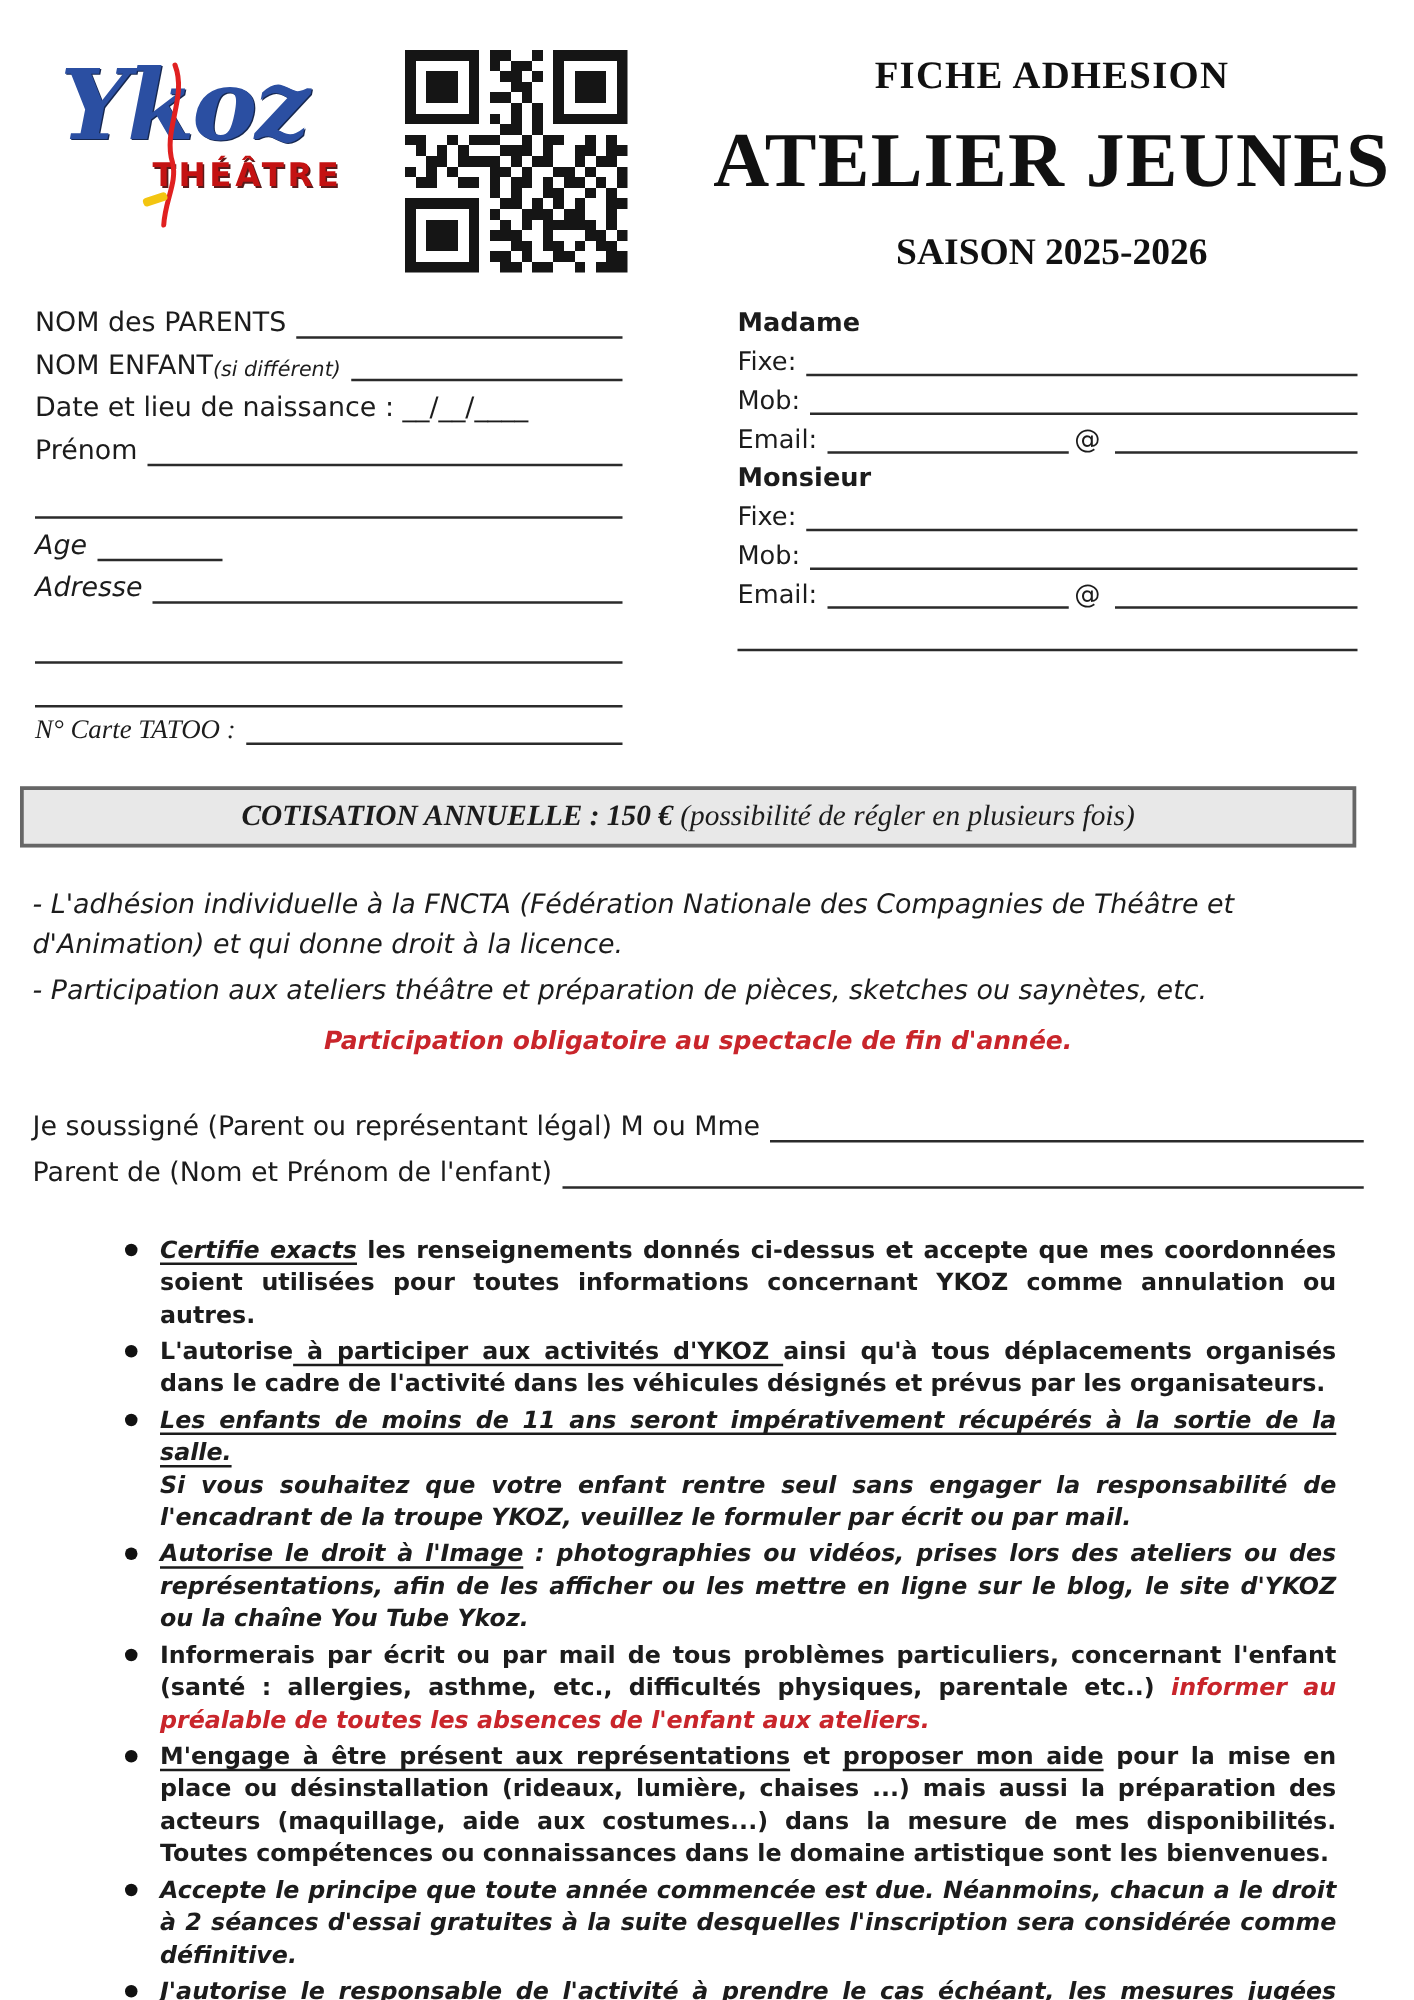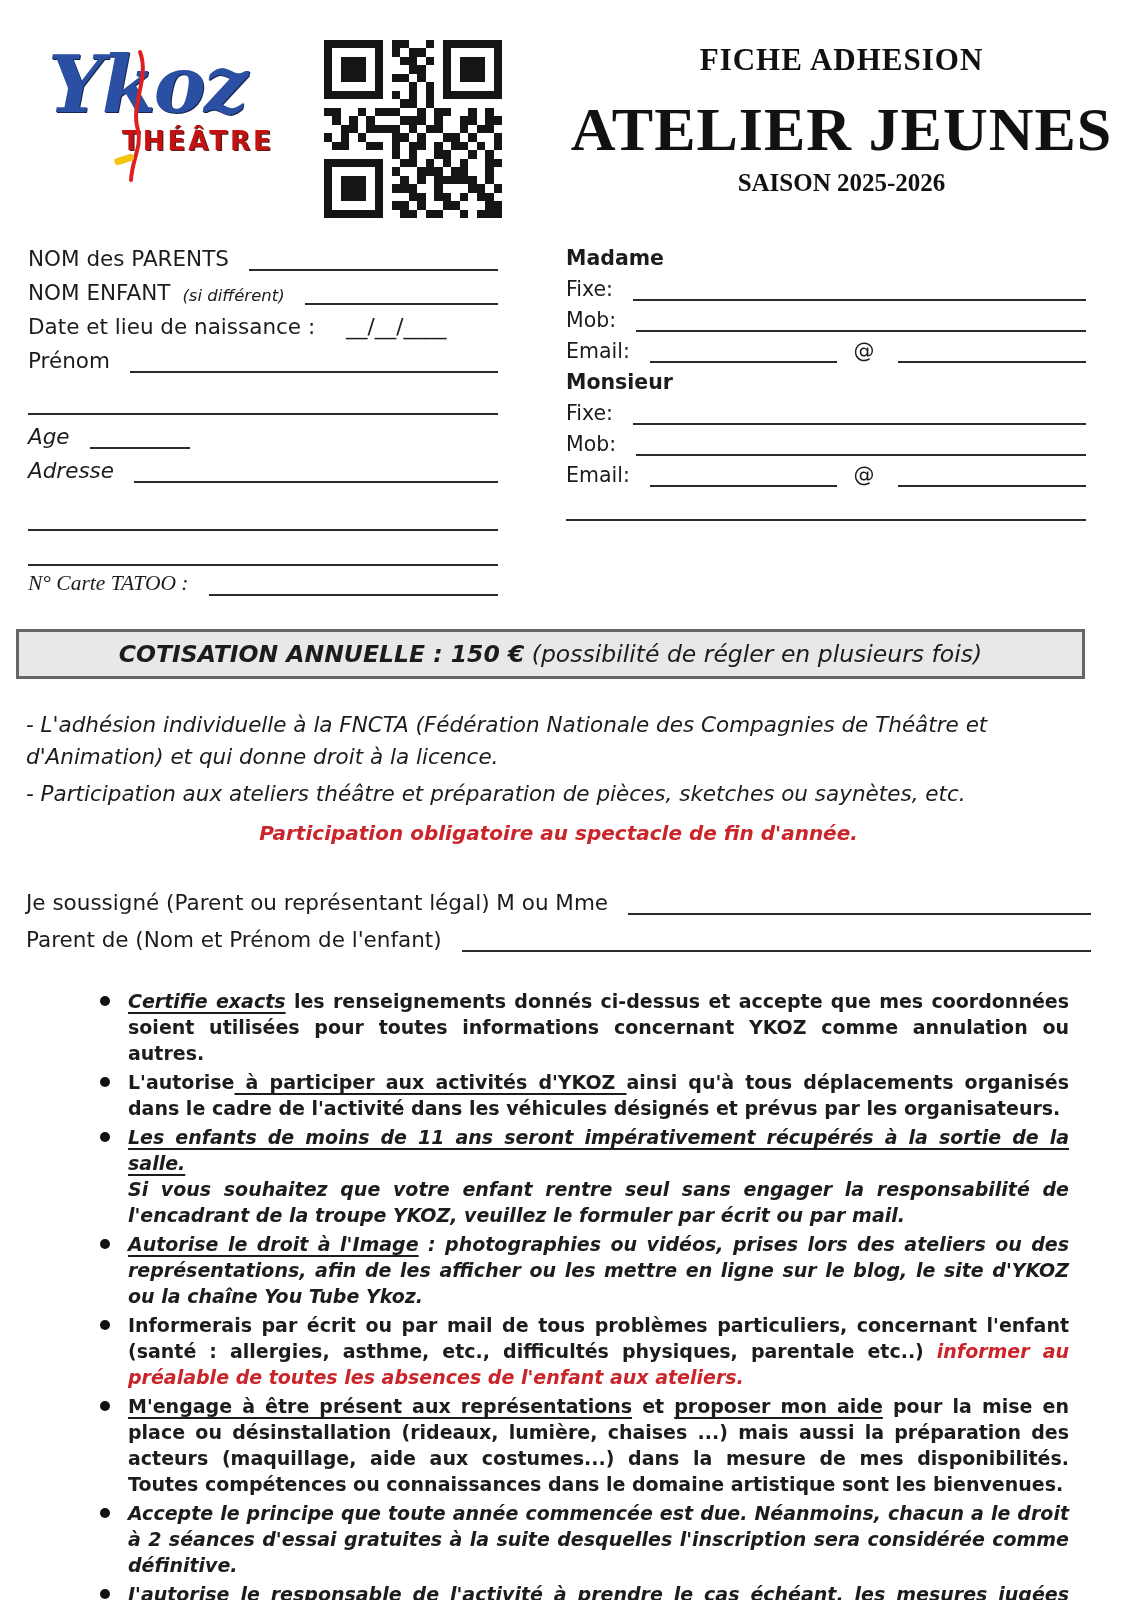--- a/index.html
+++ b/index.html
@@ -21,40 +21,40 @@
     margin:2px 0 0 74px; font-size:26px; font-weight:bold; color:#c41212;
     letter-spacing:3px; text-shadow:1.3px 1.3px 0 #5a1a1a;
   }
   .qr { position:absolute; left:324px; top:40px; width:178px; height:178px; }
   .titleblock {
     position:absolute; right:2px; top:42px; width:575px; text-align:center;
     font-family:"Liberation Serif", serif; font-weight:bold; color:#111;
   }
   .t1 { font-size:31px; letter-spacing:1px; }
   .t2 { font-size:62px; letter-spacing:1px; margin-top:16px; }
-  .t3 { font-size:25px; margin-top:4px; }
+  .t3 { font-size:30px; margin-top:20px; }
   
   .formcols { display:flex; padding:8px 45px 0 28px; gap:68px; }
   .colL { width:470px; }
-  .colR { flex:1; }
-  .frow { display:flex; align-items:flex-end; margin-bottom:9px; font-size:21.5px; white-space:nowrap;gap:12px; }
+  .colR { flex:1;margin-left:24px; }
+  .frow { display:flex; align-items:flex-end; margin-bottom:9px; font-size:21.5px; white-space:nowrap; }
   .colR .frow { font-size:20.5px; margin-bottom:7px; }
   .wline { border-bottom:2px solid #2b2b2b; flex:1; height:1.15em; margin-left:8px; }
   .blankline { border-bottom:2px solid #2b2b2b; height:26px; margin-bottom:9px; }
   .colR .blankline { height:20px; }
   .note { font-size:16.5px; font-style:italic; align-self:center; margin-top:6px; }
   .it { font-style:italic; }
   .bold { font-weight:bold; }
   .spread { word-spacing:7px; }
   .at { margin:0 4px; font-size:21px; }
   .shortline { border-bottom:2px solid #2b2b2b; width:100px; height:1.15em; margin-left:8px; }
   
   .banner {
     margin:24px 46px 0 16px; border:3px solid #666; background:#e8e8e8;
-    text-align:center; padding:8px 0; font-size:23.5px; font-style:italic;
+    text-align:center; padding:8px 0; font-size:23.5px; font-style:italic;font-family:Liberation Serif, serif;
   }
   .banner .bold { font-weight:bold; }
   
   .intro { margin:30px 40px 0 26px; font-size:21.5px; font-style:italic; line-height:1.5; }
   .intro p { margin:0 0 4px 0; }
   .redline {
     text-align:center; color:#c9252b; font-weight:bold; font-style:italic;
     font-size:20px; margin-top:8px;
   }
   

